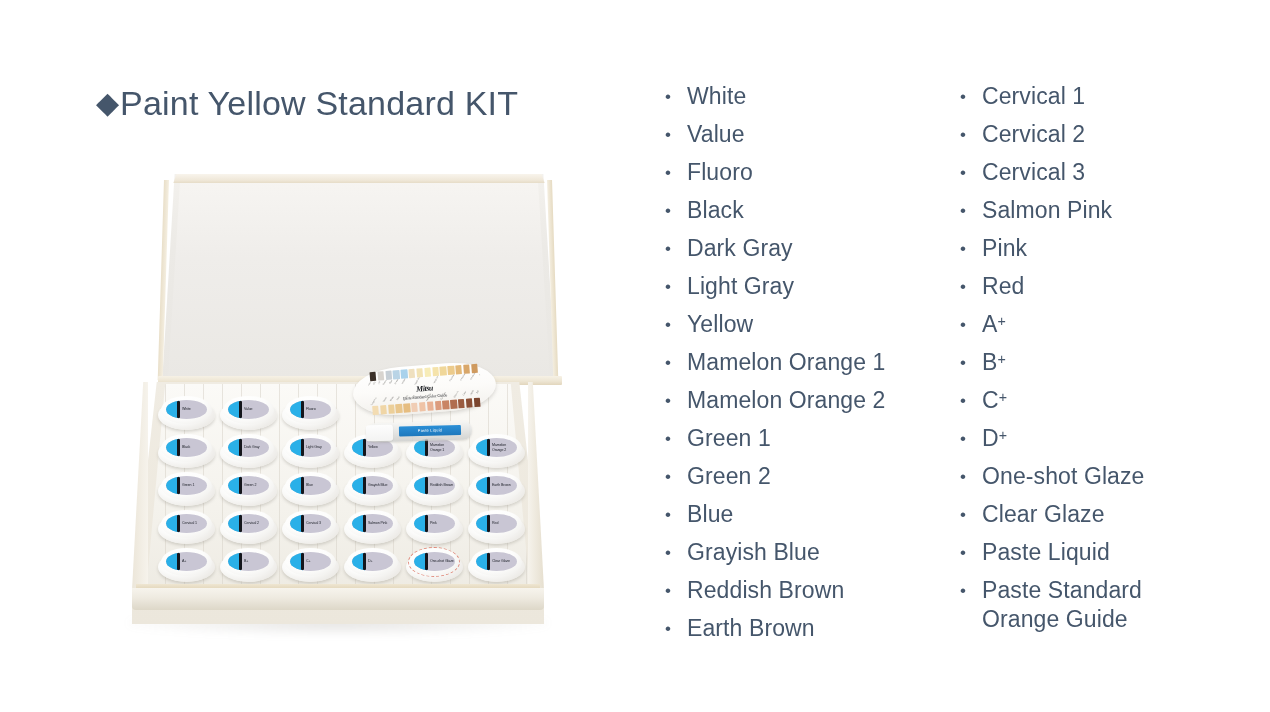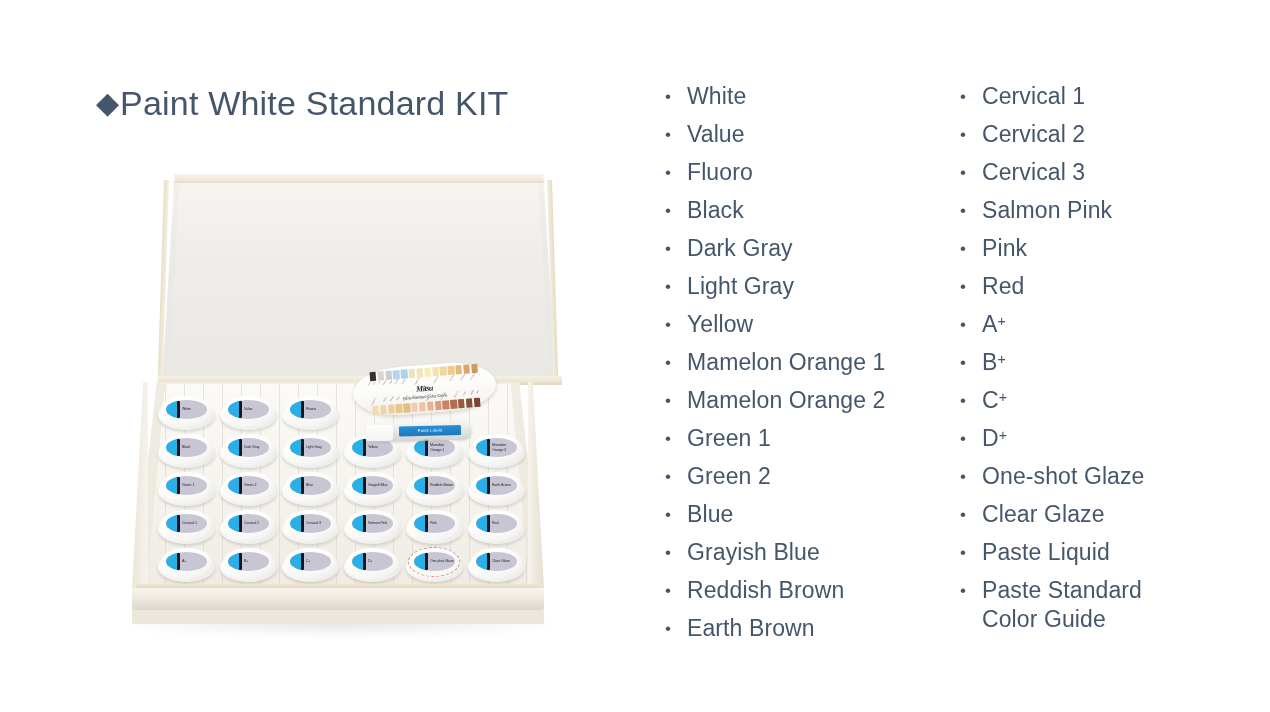--- a/index.html
+++ b/index.html
@@ -404,21 +404,21 @@
     font-size: 0.62em;
     vertical-align: 0.42em;
     line-height: 0;
   }
 </style>
 </head>
 <body>
 
 <div id="title-block">
   <span id="title-diamond">◆</span>
-  <span id="title-text">Paint White Standard KIT</span>
+  <span id="title-text">Paint Yellow Standard KIT</span>
 </div>
 
 <div id="photo">
 
   <div id="box-shadow"></div>
 
   <div id="box-lid"></div>
   <div id="box-lid-inner"></div>
   <div id="lid-top-band"></div>
   <div id="lid-edge-left"></div>
@@ -867,15 +867,15 @@
       <span class="li-bullet">•</span>
       <span class="li-text">Clear Glaze</span>
     </div>
     <div class="li">
       <span class="li-bullet">•</span>
       <span class="li-text">Paste Liquid</span>
     </div>
     <div class="li two-line">
       <span class="li-bullet">•</span>
       <span class="li-text">Paste Standard
-Color Guide</span>
+Orange Guide</span>
     </div>
   </div>
 
 </body></html>

